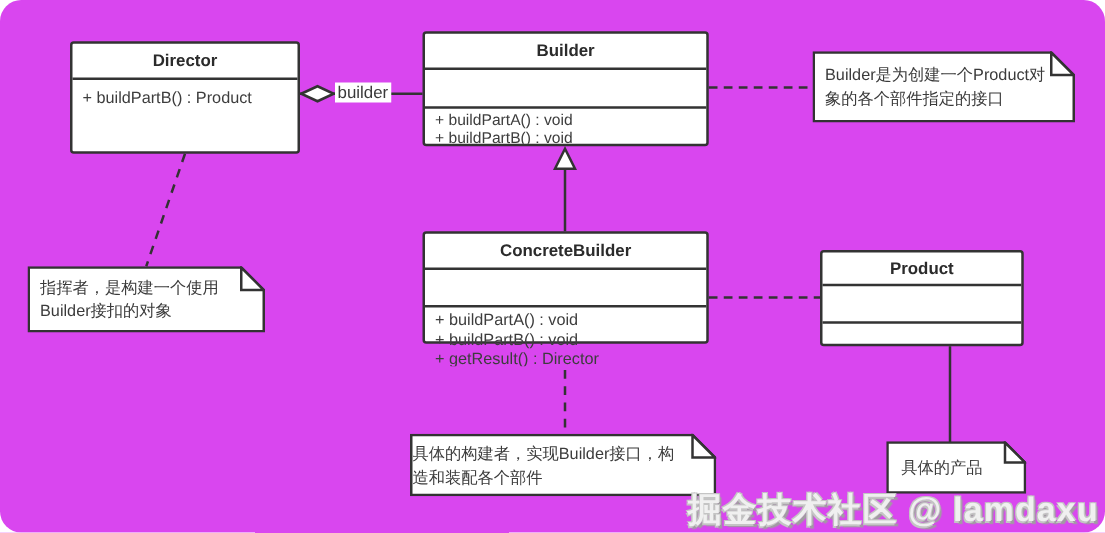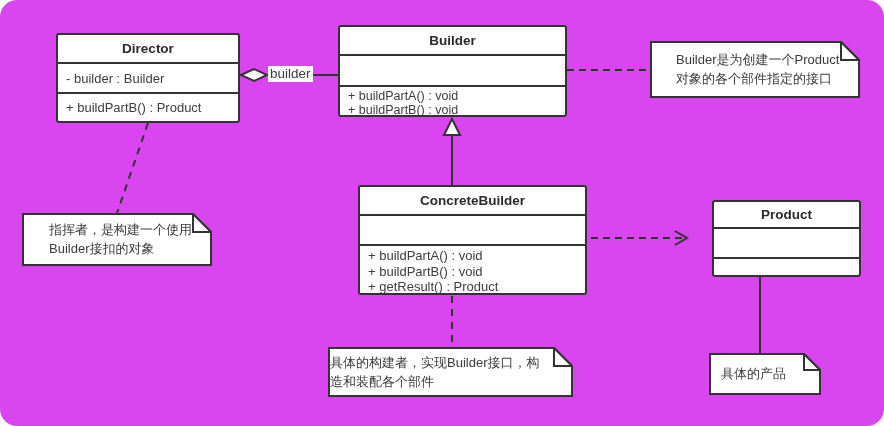--- a/index.html
+++ b/index.html
@@ -71,81 +71,79 @@
     
     <line x1="148" y1="123" x2="117" y2="213" stroke="#333" stroke-width="2" stroke-dasharray="7 6"></line>
     
     <line x1="452" y1="296" x2="452" y2="347" stroke="#333" stroke-width="2" stroke-dasharray="7 6"></line>
     
     <line x1="760" y1="277" x2="760" y2="354" stroke="#333" stroke-width="2"></line>
   </svg>
 
   <div class="uml-class" style="left:56px; top:33px; width:184px; height:90px">
     <div class="uml-title" style="height:27px">Director</div>
-    <div class="uml-section single" style="height:30px">
-      <div class="uml-line">- builder : Builder</div>
-    </div>
     <div class="uml-section single" style="height:29px">
       <div class="uml-line">+ buildPartB()  : Product</div>
     </div>
   </div>
 
   <div class="uml-class" style="left:338px; top:25px; width:229px; height:92px">
     <div class="uml-title" style="height:27px">Builder</div>
     <div class="uml-section" style="height:31px"></div>
     <div class="uml-section" style="height:30px; padding-top:2px; font-size:12.5px; line-height:14px">
       <div class="uml-line">+ buildPartA() : void</div>
       <div class="uml-line">+ buildPartB() : void</div>
     </div>
   </div>
 
-  <div class="uml-class" style="left:358px; top:185px; width:229px; height:110px">
+  <div class="uml-class" style="left:338px; top:185px; width:229px; height:90px">
     <div class="uml-title" style="height:27px">ConcreteBuilder</div>
     <div class="uml-section" style="height:30px"></div>
     <div class="uml-section" style="height:49px; padding-top:2px; line-height:15.5px">
       <div class="uml-line">+ buildPartA() : void</div>
       <div class="uml-line">+ buildPartB() : void</div>
-      <div class="uml-line">+ getResult() : Product</div>
+      <div class="uml-line">+ getResult() : Director</div>
     </div>
   </div>
 
-  <div class="uml-class" style="left:712px; top:200px; width:149px; height:77px">
+  <div class="uml-class" style="left:656px; top:200px; width:163px; height:77px">
     <div class="uml-title" style="height:25px">Product</div>
     <div class="uml-section" style="height:30px"></div>
     <div class="uml-section" style="height:18px"></div>
   </div>
 
   <span class="edge-label" style="left:268px; top:66px">builder</span>
 
   <div class="note" style="left:650px; top:41px; width:210px; height:57px">
     <svg class="note-bg" width="210" height="57">
       <path d="M1,1 H191 L209,19 V56 H1 Z" fill="#fff" stroke="#333" stroke-width="2"></path>
       <path d="M191,1 V19 H209 Z" fill="#fff" stroke="#333" stroke-width="2"></path>
     </svg>
-    <div class="note-text" style="padding:9px 18px 4px 26px">Builder是为创建一个Product对象的各个部件指定的接口</div>
+    <div class="note-text" style="padding:9px 18px 4px 10px">Builder是为创建一个Product对象的各个部件指定的接口</div>
   </div>
 
   <div class="note" style="left:22px; top:213px; width:190px; height:53px">
     <svg class="note-bg" width="190" height="53">
       <path d="M1,1 H171 L189,19 V52 H1 Z" fill="#fff" stroke="#333" stroke-width="2"></path>
       <path d="M171,1 V19 H189 Z" fill="#fff" stroke="#333" stroke-width="2"></path>
     </svg>
-    <div class="note-text" style="padding:7px 16px 4px 27px">指挥者，是构建一个使用Builder接扣的对象</div>
+    <div class="note-text" style="padding:7px 16px 4px 10px">指挥者，是构建一个使用Builder接扣的对象</div>
   </div>
 
   <div class="note" style="left:328px; top:347px; width:245px; height:50px">
     <svg class="note-bg" width="245" height="50">
       <path d="M1,1 H226 L244,19 V49 H1 Z" fill="#fff" stroke="#333" stroke-width="2"></path>
       <path d="M226,1 V19 H244 Z" fill="#fff" stroke="#333" stroke-width="2"></path>
     </svg>
     <div class="note-text" style="padding:6px 22px 2px 2px">具体的构建者，实现Builder接口，构造和装配各个部件</div>
   </div>
 
   <div class="note" style="left:709px; top:353px; width:112px; height:42px">
     <svg class="note-bg" width="112" height="42">
       <path d="M1,1 H95 L111,17 V41 H1 Z" fill="#fff" stroke="#333" stroke-width="2"></path>
       <path d="M95,1 V17 H111 Z" fill="#fff" stroke="#333" stroke-width="2"></path>
     </svg>
     <div class="note-text" style="padding:11px 0 0 12px">具体的产品</div>
   </div>
 
+  <div id="watermark">掘金技术社区 @ lamdaxu</div>
 
 </div>
 
 </body></html>

